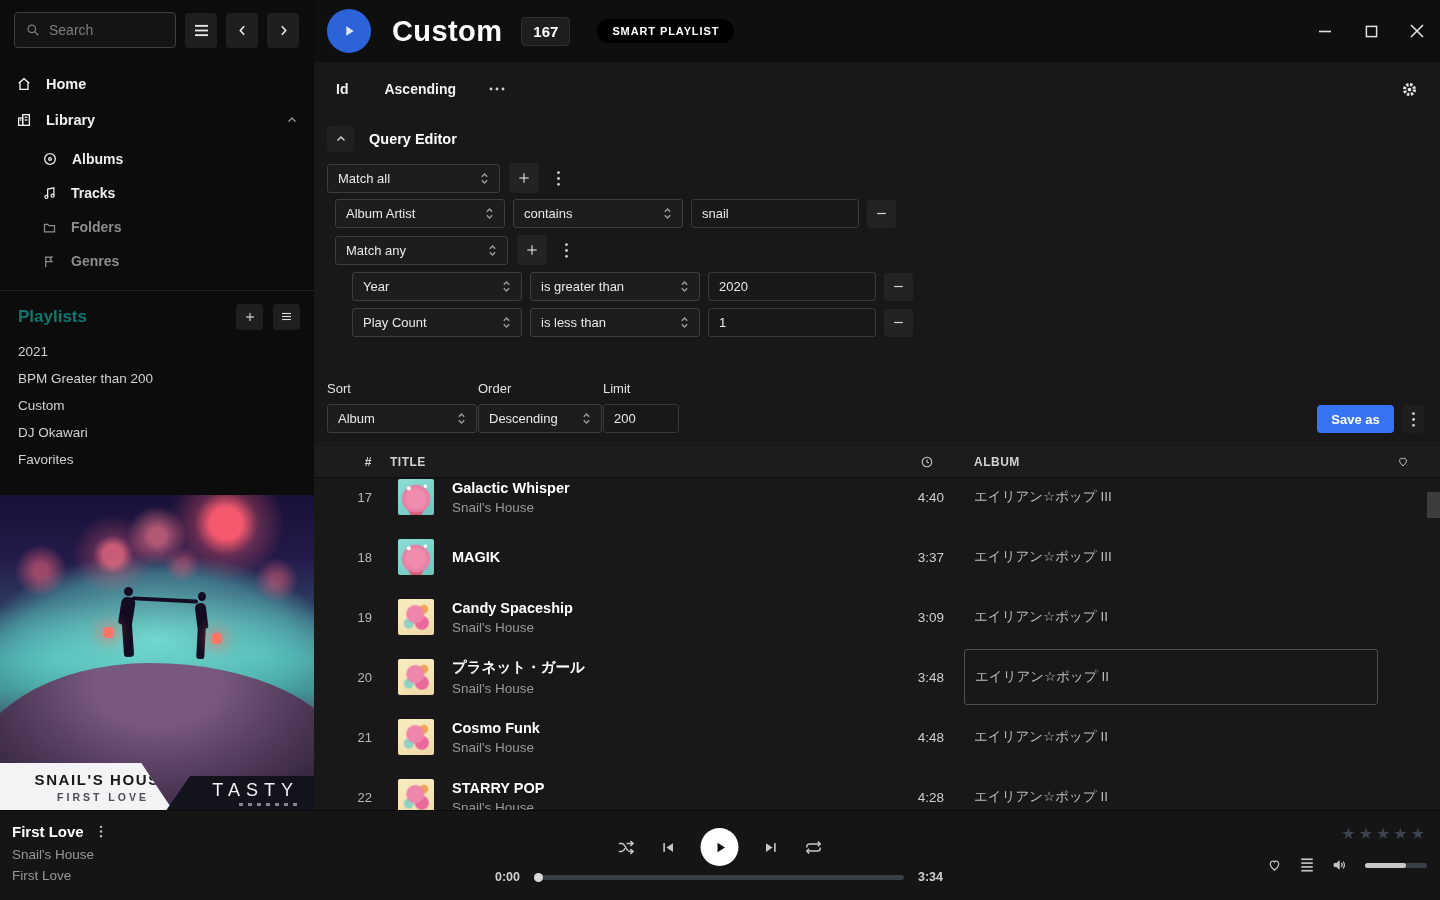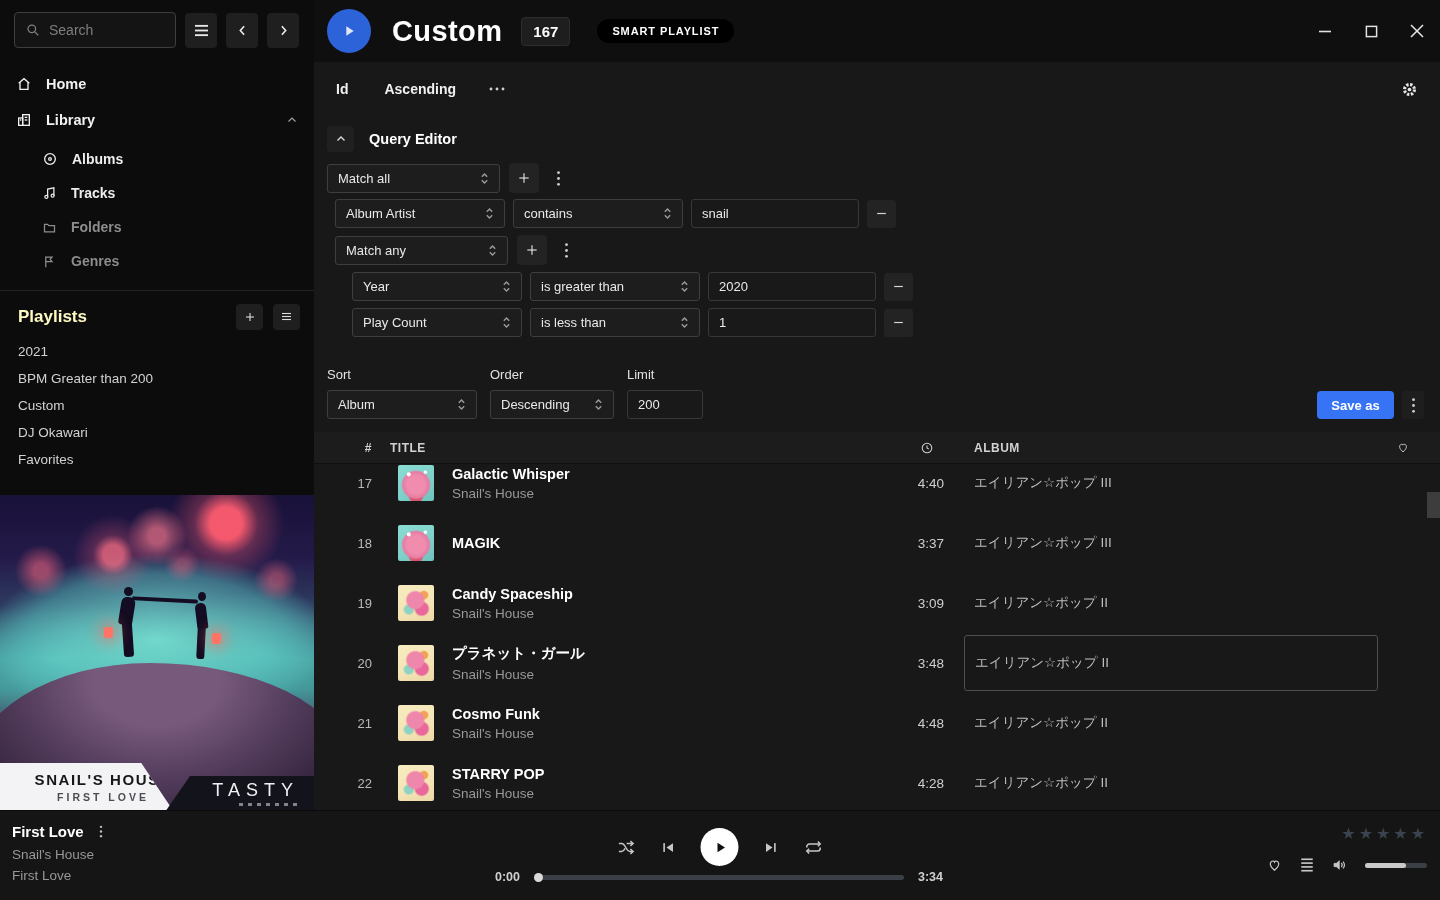--- a/index.html
+++ b/index.html
@@ -19,21 +19,21 @@
   .search-box input { background:transparent; border:none; outline:none; color:#bdbdbd; font-size:14px; width:110px; }
   .search-box input::placeholder { color:#7e7e7e; }
   .sq-btn { width:32px; height:35px; background:#1f1f1f; border-radius:4px; display:flex; align-items:center; justify-content:center; color:#e8e8e8; cursor:pointer; }
   .nav-item { display:flex; align-items:center; gap:14px; padding:10px 16px; color:#f1f1f1; font-weight:700; font-size:14.5px; cursor:pointer; }
   .nav-item .chev { margin-left:auto; color:#9f9f9f; }
   .lib-sub { padding-left:42px; padding-top:4px; }
   .lib-item { display:flex; align-items:center; gap:14px; padding:9px 0; font-weight:700; font-size:14px; color:#ededed; cursor:pointer; }
   .lib-item.dim { color:#8d8d8d; }
   .pl-section { margin-top:12px; border-top:1px solid #222; padding:13px 14px 0 18px; }
   .pl-head { display:flex; align-items:center; }
-  .pl-title { font-size:17px; font-weight:800; color:#fef9c3; }
+  .pl-title { font-size:17px; font-weight:800; color:#0f766e; }
   .pl-btns { margin-left:auto; display:flex; gap:10px; }
   .pl-btn { width:27px; height:26px; background:#1f1f1f; border-radius:4px; display:flex; align-items:center; justify-content:center; color:#dcdcdc; cursor:pointer; }
   .pl-list { margin-top:8px; }
   .pl-item { padding:6px 0; font-size:13.5px; color:#d2d2d2; cursor:pointer; }
 
   
   .album-art { position:absolute; left:0; bottom:0; width:314px; height:315px; overflow:hidden;
     background:
       radial-gradient(circle at 72% 9%,  rgba(255,92,112,.95) 0 16px, rgba(255,92,112,.30) 32px, transparent 58px),
       radial-gradient(circle at 36% 19%, rgba(255,112,132,.75) 0 10px, rgba(244,92,122,.25) 20px, transparent 40px),
@@ -102,21 +102,21 @@
   .minus-btn { width:29px; height:28px; background:#232323; border-radius:3px; display:flex; align-items:center; justify-content:center; color:#d6d6d6; cursor:pointer; }
   .g-head { display:flex; align-items:center; gap:9px; margin-top:11px; }
   .g-head .sel { width:173px; }
   .rule { display:flex; align-items:center; gap:8px; margin-top:6px; }
   .rule .sel { width:170px; }
   .rule .tin { width:168px; }
   .grp2 { margin-left:8px; }
   .grp2 .rule { margin-left:17px; margin-top:7px; }
 
   
-  .sortrow { position:relative; display:flex; gap:13px; padding-left:13px; margin-top:30px; }
+  .sortrow { position:relative; display:flex; gap:1px; padding-left:13px; margin-top:44px; }
   .scol .slabel { font-size:13px; color:#e2e2e2; margin-bottom:8px; }
   .sel.w150 { width:150px; } .sel.w124 { width:124px; } .tin.w76 { width:76px; }
   .saveas { position:absolute; right:46px; bottom:0; height:28px; width:77px; background:#3673f5; border:none; border-radius:4px;
     color:#fff; font-size:13px; font-weight:700; cursor:pointer; font-family:inherit; }
   .sort-kebab { position:absolute; right:16px; bottom:0; height:28px; width:22px; background:#1e1e1e; border-radius:3px;
     display:flex; align-items:center; justify-content:center; color:#cfcfcf; cursor:pointer; }
 
   
   .table { margin-top:13px; position:relative; }
   .thead { position:relative; z-index:1; height:32px; background:#1c1c1c; display:flex; align-items:center;

